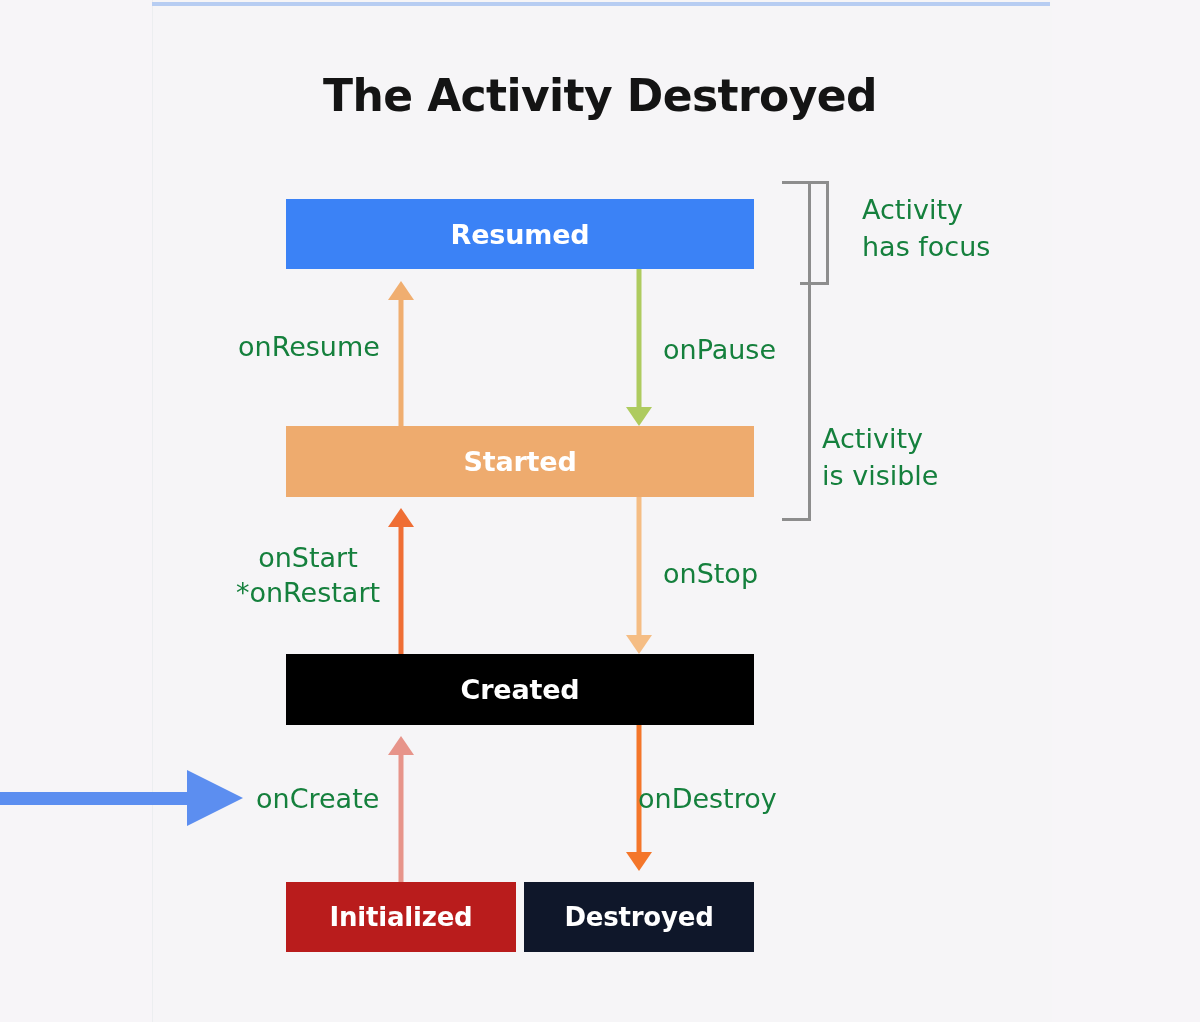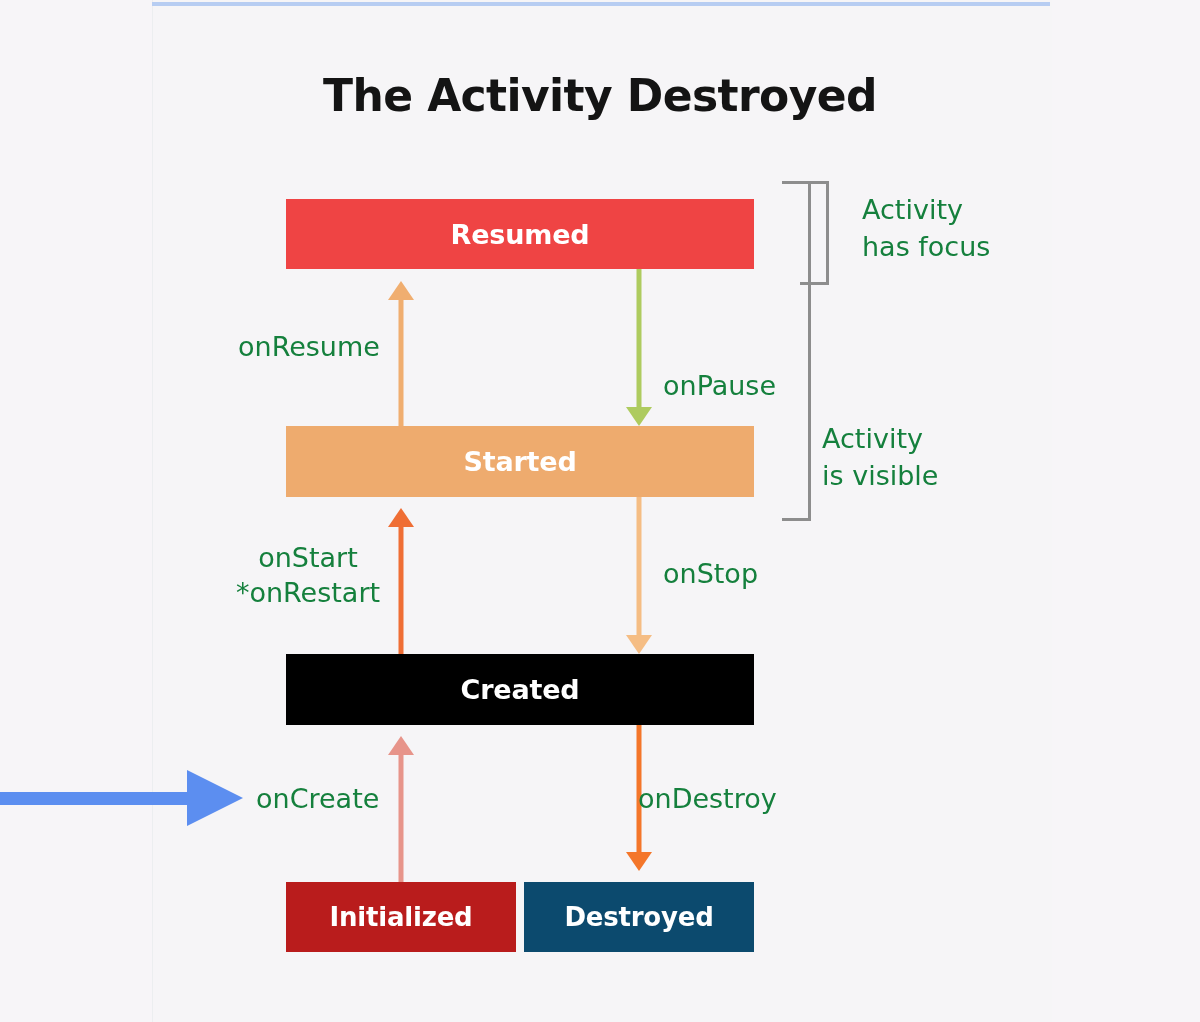--- a/index.html
+++ b/index.html
@@ -58,26 +58,26 @@
     position: absolute;
     display: flex;
     align-items: center;
     justify-content: center;
     color: #ffffff;
     font-family: "DejaVu Sans", sans-serif;
     font-weight: bold;
     font-size: 27px;
     letter-spacing: -0.2px;
   }
-  #box-resumed     { left: 286px; top: 199px; width: 468px; height: 70px; background: #ef4444; }
+  #box-resumed     { left: 286px; top: 199px; width: 468px; height: 70px; background: #3b82f6; }
   #box-started     { left: 286px; top: 426px; width: 468px; height: 71px; background: #eeab6e; }
   #box-created     { left: 286px; top: 654px; width: 468px; height: 71px; background: #000000; }
   #box-initialized { left: 286px; top: 882px; width: 230px; height: 70px; background: #b91c1c;
                      font-size: 26px; }
-  #box-destroyed   { left: 524px; top: 882px; width: 230px; height: 70px; background: #0c4a6e;
+  #box-destroyed   { left: 524px; top: 882px; width: 230px; height: 70px; background: #0f172a;
                      font-size: 26px; }
 
   
   .v-arrow { position: absolute; }
   .v-arrow .shaft {
     position: absolute;
     left: 50%;
     transform: translateX(-50%);
     width: 5px;
   }
@@ -126,21 +126,21 @@
   
   .edge-label {
     position: absolute;
     font-family: "DejaVu Sans", sans-serif;
     font-size: 27px;
     color: #15803d;
     white-space: pre;
     line-height: 1.28;
   }
   #label-onresume  { left: 238px; top: 330px; }
-  #label-onpause   { left: 663px; top: 333px; margin-top: 36px; }
+  #label-onpause   { left: 663px; top: 333px; }
   #label-onstart   { left: 232px; top: 541px; text-align: center; width: 152px; }
   #label-onstop    { left: 663px; top: 557px; }
   #label-oncreate  { left: 256px; top: 782px; }
   #label-ondestroy { left: 638px; top: 782px; text-align: center; }
 
   
   .bracket {
     position: absolute;
     border: 3px solid #8d8d8d;
     border-left: none;

